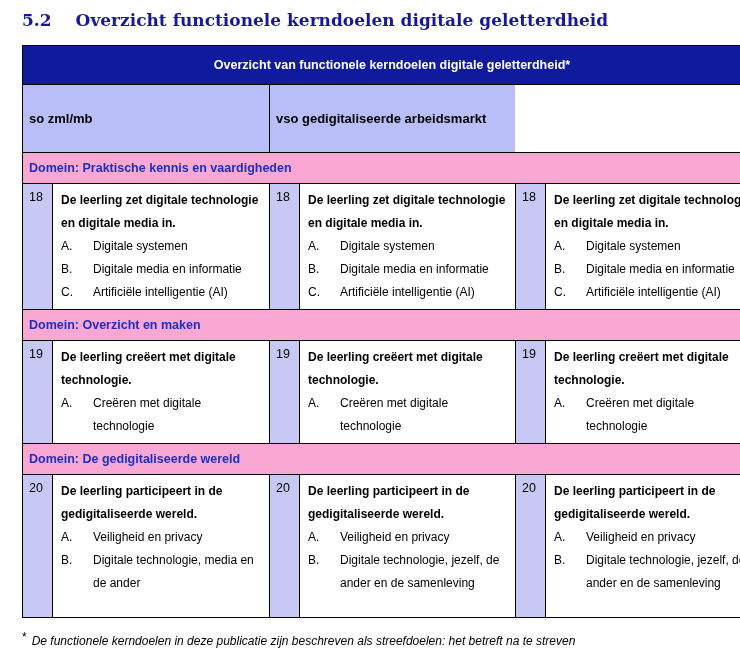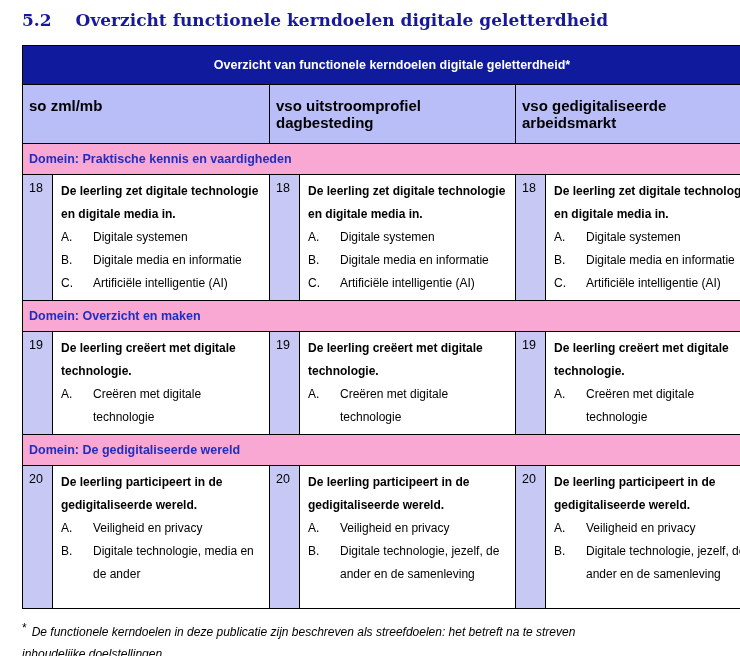--- a/index.html
+++ b/index.html
@@ -45,22 +45,22 @@
     border-bottom:1px solid var(--border);
   }
   .t-colheads{
     display:grid;
     grid-template-columns:1fr 1fr 1fr;
     border-bottom:1px solid var(--border);
   }
   .colhead{
     background:var(--column-header-bg);
     font-weight:bold;
-    font-size:15px;
-    padding:12px 6px;
+    font-size:13px;
+    padding:26px 6px;
   }
   .colhead + .colhead{border-left:1px solid var(--border);}
   .domain-row{
     background:#f9a8d4;
     color:var(--domain-text);
     font-weight:bold;
     font-size:12.5px;
     padding:8px 6px;
     border-bottom:1px solid var(--border);
   }
@@ -120,21 +120,20 @@
     <span>5.2</span>
     <span>Overzicht functionele kerndoelen digitale geletterdheid</span>
   </h1>
 
   <div class="doc-table">
 
     <div class="t-title">Overzicht van functionele kerndoelen digitale geletterdheid*</div>
 
     <div class="t-colheads">
       <div class="colhead">so zml/mb</div>
-      <div class="colhead">vso uitstroomprofiel dagbesteding</div>
       <div class="colhead">vso gedigitaliseerde arbeidsmarkt</div>
     </div>
 
     <div class="domain-row">Domein: Praktische kennis en vaardigheden</div>
     <div class="cells-row">
 
       <div class="cell">
         <div class="cell-num">18</div>
         <div class="cell-body">
           <div class="cell-title">De leerling zet digitale technologie en digitale media in.</div>

